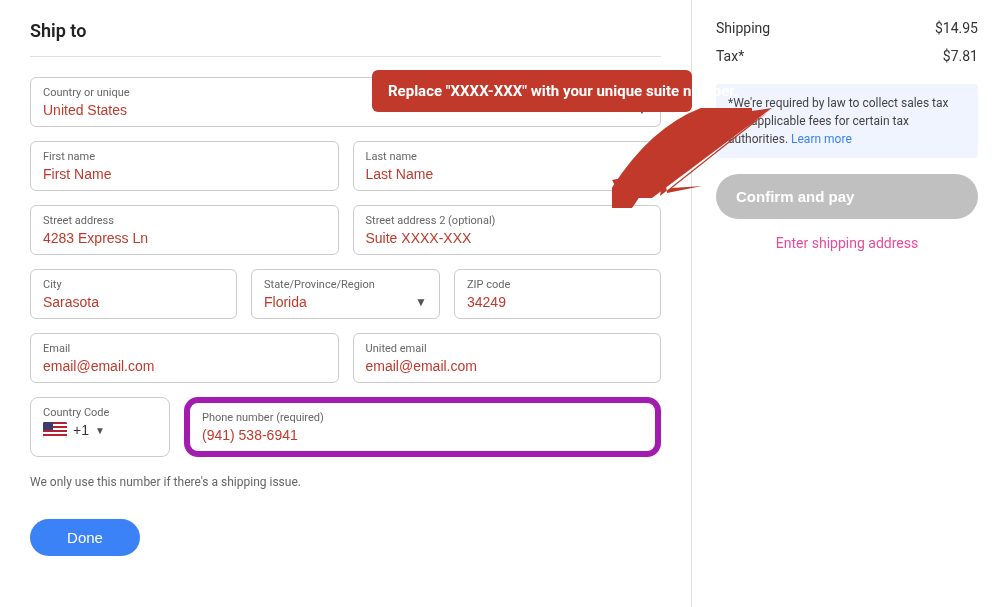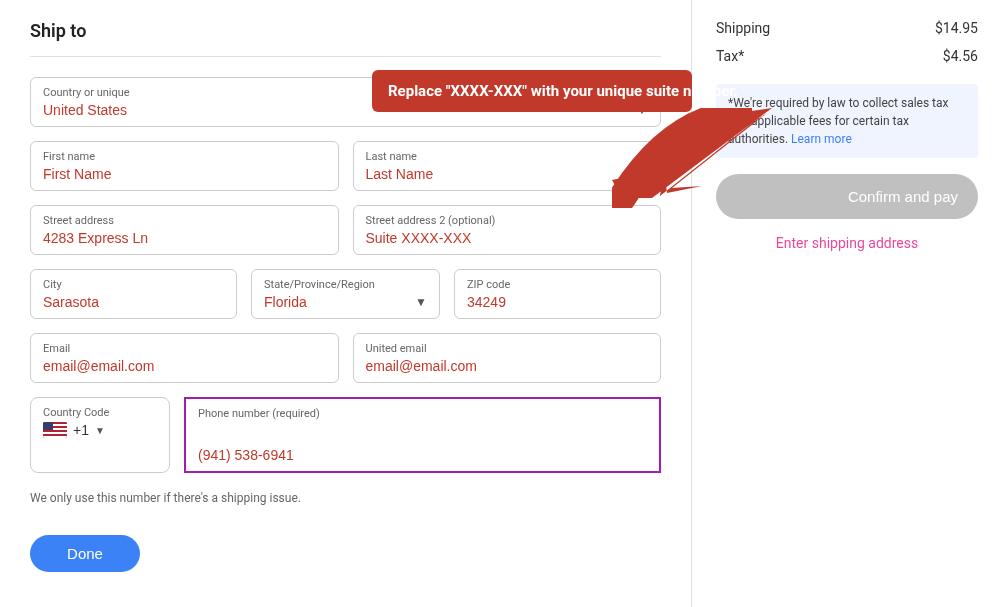--- a/index.html
+++ b/index.html
@@ -137,27 +137,26 @@
       cursor: pointer;
       appearance: none;
     }
     .code-chevron {
       font-size: 10px;
       color: #555;
       cursor: pointer;
     }
     .phone-field {
       flex: 1;
-      border: 2px solid #a21caf;
-      border-radius: 0;
+      border: 6px solid #a21caf;
+      border-radius: 14px;
       padding: 8px 12px;
       background: #fff;
       display: flex;
       flex-direction: column;
-      gap: 24px;
     }
     .phone-field label {
       font-size: 11px;
       color: #666;
       margin-bottom: 3px;
     }
     .phone-field input {
       border: none;
       outline: none;
       font-size: 14px;
@@ -217,24 +216,24 @@
       color: #3b82f6;
       text-decoration: none;
     }
     .confirm-button {
       background: #c0c0c0;
       color: #fff;
       border: none;
       border-radius: 24px;
       padding: 14px 20px;
       font-size: 15px;
-      font-weight: 400;
+      font-weight: 700;
       cursor: not-allowed;
       width: 100%;
-      text-align: right;
+      text-align: left;
     }
     .enter-shipping-link {
       text-align: center;
       color: #ec4899;
       font-size: 14px;
       cursor: pointer;
       margin-top: 8px;
     }
     
     .callout-wrapper {
@@ -386,21 +385,21 @@
 
   <div class="right-panel">
 
     <div class="price-row">
       <span class="price-label">Shipping</span>
       <span class="price-value">$14.95</span>
     </div>
 
     <div class="price-row">
       <span class="price-label">Tax*</span>
-      <span class="price-value">$4.56</span>
+      <span class="price-value">$7.81</span>
     </div>
 
     <div class="tax-info-box">
       <span>*We're required by law to collect sales tax and applicable fees for certain tax authorities. </span>
       <a href="#">Learn more</a>
     </div>
 
     <button class="confirm-button">Confirm and pay</button>
 
     <div class="enter-shipping-link">Enter shipping address</div>

